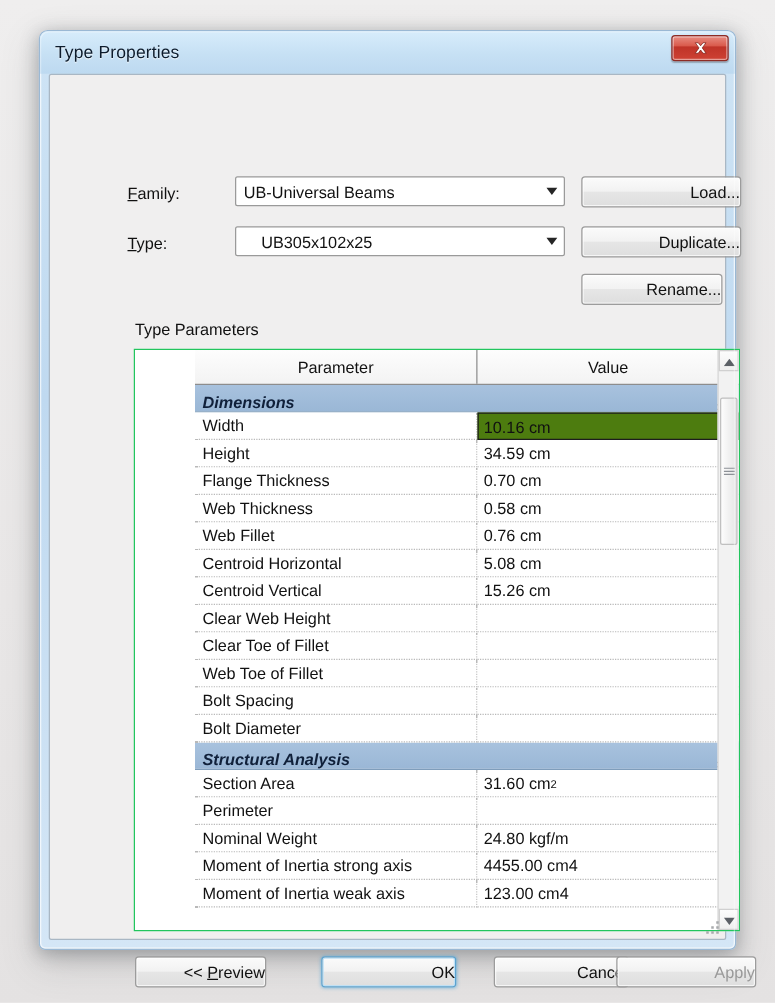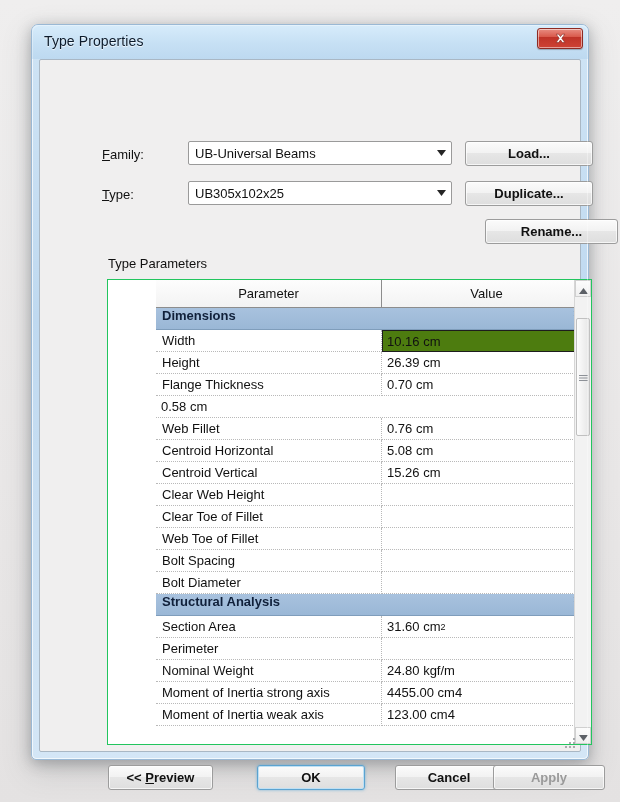--- a/index.html
+++ b/index.html
@@ -113,25 +113,24 @@
   }
 
   .btn {
     position: absolute;
     height: 25px;
     border: 1px solid #9c9c9c;
     border-radius: 3px;
     background: linear-gradient(180deg,#fbfbfb 0%, #f2f2f2 48%, #e6e6e6 50%, #dedede 100%);
     font-size: 13px;
     color: #111;
-    display: flex; align-items: center; justify-content: center;
+    display: flex; align-items: center; justify-content: flex-end;
     cursor: pointer;
     box-shadow: 0 0 0 1px rgba(255,255,255,.7) inset;
     font-family: "Liberation Sans", sans-serif;
-    font-weight: bold;
   }
   .btn u { text-decoration: underline; }
   .btn.disabled { color: #9a9a9a; }
   .btn.default {
     border: 1px solid #5ba3d0;
     box-shadow: 0 0 0 1px #bfe0f4 inset, 0 0 3px rgba(78,164,214,.7);
   }
 
   
   #type-params-caption {
@@ -169,22 +168,23 @@
   #grid-body {
     position: relative;
     height: 437px;
     overflow: hidden;
   }
 
   .row { display: flex; height: 22px; }
 
   .row.section {
     background: linear-gradient(180deg,#a8c2de 0%, #9ab7d6 100%);
-    align-items: flex-start;
+    align-items: flex-end;
     border-bottom: 1px solid #7f9dbb;
+    font-style: italic;
   }
   .row.section .sect-label {
     font-size: 13px; font-weight: bold; color: #10203a;
     padding-left: 6px; flex: 1;
   }
   .row.section .sect-toggle {
     width: 26px;
     display: flex; align-items: center; justify-content: center;
     cursor: pointer;
   }
@@ -276,38 +276,38 @@
       <div class="combo-value">UB-Universal Beams</div>
       <div class="combo-arrow">
         <svg width="9" height="6" viewBox="0 0 9 6">
             <path d="M0 0 L9 0 L4.5 6 Z" fill="#252525"></path>
           </svg>
       </div>
     </div>
 
     <div class="form-label" style="left:62px; top:127px;"><u>T</u>ype:</div>
 
-    <div class="combo" style="left:148px; top:121px; width:264px;">
+    <div class="combo" style="left:148px; top:121px; width:264px;padding-left:14px;">
       <div class="combo-value">UB305x102x25</div>
       <div class="combo-arrow">
         <svg width="9" height="6" viewBox="0 0 9 6">
             <path d="M0 0 L9 0 L4.5 6 Z" fill="#252525"></path>
           </svg>
       </div>
     </div>
 
     <div class="btn" style="left:425px; top:81px; width:128px;">
       <span>Load...</span>
     </div>
 
     <div class="btn" style="left:425px; top:121px; width:128px;">
       <span>Duplicate...</span>
     </div>
 
-    <div class="btn" style="left:445px; top:159px; width:133px;">
+    <div class="btn" style="left:425px; top:159px; width:113px;">
       <span>Rename...</span>
     </div>
 
     <div id="type-params-caption">Type Parameters</div>
 
     <div id="grid-frame">
       <div id="grid-head">
         <div class="hcell param">Parameter</div>
         <div class="hcell value">Value</div>
       </div>
@@ -321,27 +321,28 @@
                 <path d="M1.2 7.9 L5.5 4.3 L9.8 7.9" fill="none" stroke="#17263c" stroke-width="1.4"></path>
               </svg>
             </div>
           </div>
           <div class="row param active">
             <div class="pcell">Width</div>
             <div class="vcell">10.16 cm</div>
           </div>
           <div class="row param">
             <div class="pcell">Height</div>
-            <div class="vcell">26.39 cm</div>
+            <div class="vcell">34.59 cm</div>
           </div>
           <div class="row param">
             <div class="pcell">Flange Thickness</div>
             <div class="vcell">0.70 cm</div>
           </div>
           <div class="row param">
+            <div class="pcell">Web Thickness</div>
             <div class="vcell">0.58 cm</div>
           </div>
           <div class="row param">
             <div class="pcell">Web Fillet</div>
             <div class="vcell">0.76 cm</div>
           </div>
           <div class="row param">
             <div class="pcell">Centroid Horizontal</div>
             <div class="vcell">5.08 cm</div>
           </div>

